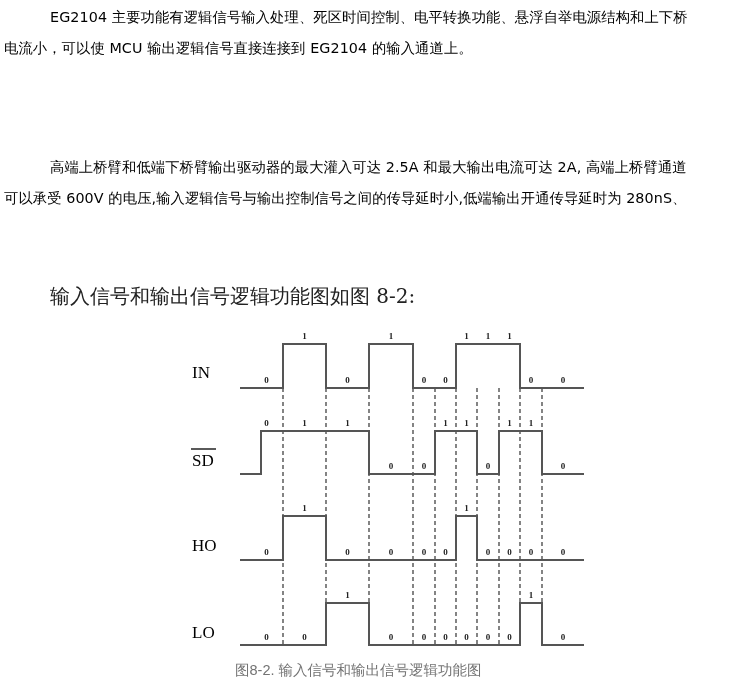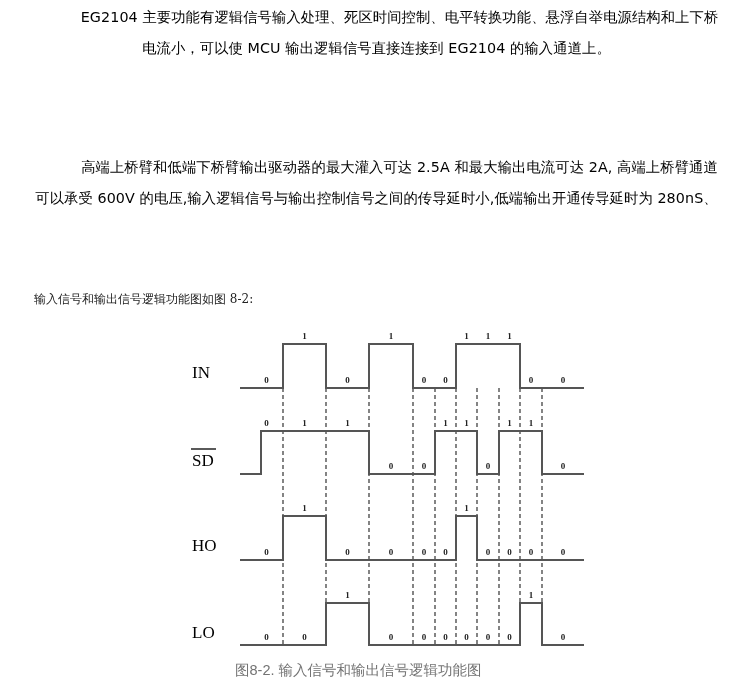--- a/index.html
+++ b/index.html
@@ -1,23 +1,23 @@
 <!DOCTYPE html>
 <html><head>
 <meta charset="utf-8">
 <style>
   html, body { margin:0; padding:0; background:#ffffff; }
   body { width:755px; height:689px; position:relative; overflow:hidden;
          font-family: "DejaVu Sans", "Liberation Sans", sans-serif; color:#000; }
-  .para { position:absolute; left:4px; width:745px; font-size:14.3px; line-height:31px; letter-spacing:0.1px;text-align:center; }
+  .para { position:absolute; left:4px; width:745px; font-size:14.3px; line-height:31px; letter-spacing:0.1px; }
   .para p { margin:0; }
   .indent { text-indent: 46px; }
   #p1 { top:2px; }
   #p2 { top:104px;margin-top:48px; }
-  .intro { position:absolute; left:34px; top:283px; font-size:12px; font-family:"DejaVu Serif", "Liberation Serif", serif; color:#222;margin-top:8px; }
+  .intro { position:absolute; left:50px; top:283px; font-size:20px; font-family:"DejaVu Serif", "Liberation Serif", serif; color:#222; }
   .caption { position:absolute; left:235px; top:661px; font-size:14.5px; color:#737373;
              font-family:Liberation Sans, sans-serif; }
   svg.diagram { position:absolute; left:0; top:0; }
   .siglabel { font-family:"Liberation Serif", "DejaVu Serif", serif; font-size:17px; fill:#000; }
   .lvl { font-family:"Liberation Serif", "DejaVu Serif", serif; font-size:9px; font-weight:bold; fill:#222; }
 </style>
 </head>
 <body>
 
 <div class="para" id="p1">

